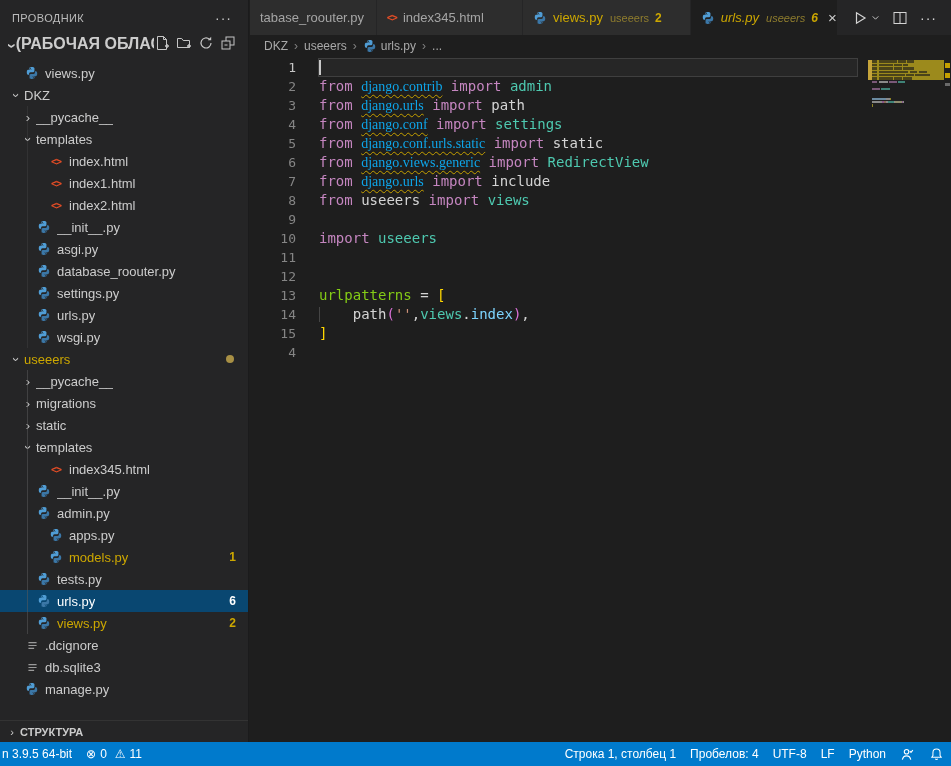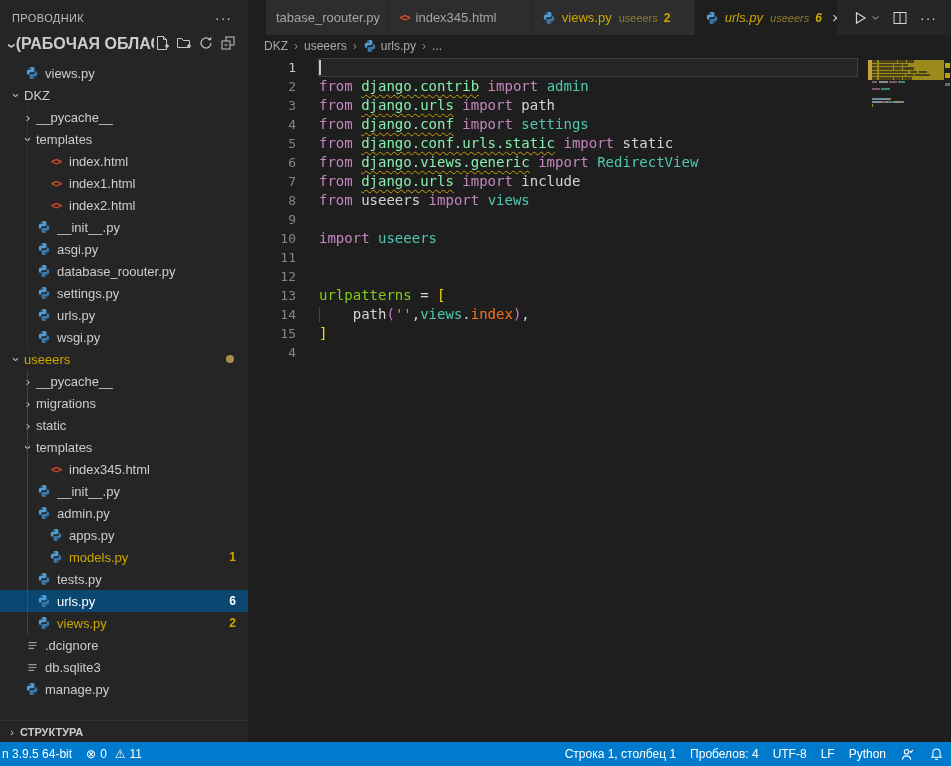--- a/index.html
+++ b/index.html
@@ -32,21 +32,21 @@
   .row .badge { margin-left:auto; padding-right:12px; font-size:12px; color:#cca700; font-weight:bold; }
   .row .dotbadge { margin-left:auto; margin-right:14px; width:8px; height:8px; border-radius:50%; background:#a89045; }
   .guide { position:absolute; width:1px; background:#5a5a5a; opacity:.55; }
   .guide.dim { opacity:.25; }
   .html-ic { color:#e44d26; font-size:10px; font-weight:bold; letter-spacing:-1px; font-family:"DejaVu Sans Mono", monospace; }
   .outline-head { position:absolute; left:0; bottom:0; width:100%; height:22px; display:flex; align-items:center;
     font-size:11px; font-weight:bold; border-top:1px solid #333; padding-left:4px; background:#252526; }
   .outline-head .chev { width:16px; text-align:center; font-weight:normal; }
   
   .main { position:absolute; left:250px; top:0; right:0; height:742px; background:#1e1e1e; }
-  .tabbar { position:absolute; left:16px; top:0; right:0; height:35px; background:#252526; display:flex; }
+  .tabbar { position:absolute; left:0; top:0; right:0; height:35px; background:#252526; display:flex; }
   .tab { height:35px; display:flex; align-items:center; padding:0 10px; background:#2d2d2d; border-right:1px solid #252526;
     font-size:13px; color:#a5a5a5; white-space:nowrap; overflow:hidden; }
   .tab .fic { margin-right:6px; display:flex; }
   .tab .desc { margin-left:7px; font-size:11px; color:#8f7d2e; }
   .tab .cnt { margin-left:6px; font-size:12px; font-weight:bold; color:#cca700; }
   .tab.warn .tname { color:#cca700; }
   .tab.active { background:#1e1e1e; }
   .tab.italic .tname, .tab.italic .desc, .tab.italic .cnt { font-style:italic; }
   .tab .close { margin-left:10px; color:#cccccc; font-size:15px; line-height:1; }
   .tab-acts { margin-left:auto; display:flex; align-items:center; gap:12px; padding:0 14px; background:#252526; }
@@ -61,23 +61,23 @@
     font-family:"DejaVu Sans Mono", monospace; font-size:14px; }
   .lines { position:absolute; left:0; top:1px; right:83px; }
   .cline { position:relative; height:19px; line-height:19px; display:flex; white-space:pre; }
   .cline .ln { width:46px; text-align:right; color:#858585; font-size:13px; flex:0 0 46px; }
   .cline .ltext { padding-left:23px; }
   .cline.cur .ln { color:#c6c6c6; }
   .curline-box { position:absolute; left:68px; right:10px; top:0; bottom:0; background:#262626; border:1px solid #3f3f3f; }
   .cursor { position:absolute; left:69px; top:2px; width:2px; height:15px; background:#c8c8c8; }
   .ind-guide { position:absolute; left:69px; top:2px; bottom:2px; width:1px; background:#454545; }
   .tk-kw { color:#c586c0;text-align:right; } .tk-mod { color:#4ec9b0; } .tk-pl { color:#d4d4d4; }
-  .tk-var { color:#84cc16; } .tk-str { color:#ce9178; } .tk-fn { color:#f97316; }
+  .tk-var { color:#84cc16; } .tk-str { color:#ce9178; } .tk-fn { color:#7dd3fc; }
   .tk-b1 { color:#ffd700; } .tk-b2 { color:#da70d6; }
-  .tk-modw { color:#86efac; text-decoration:underline wavy #c5a000 1px; text-underline-offset:3px; }
+  .tk-modw { color:#0ea5e9; text-decoration:underline wavy #c5a000 1px; text-underline-offset:3px;font-family:Liberation Serif, serif; }
   
   .minimap { position:absolute; top:0; right:7px; width:76px; bottom:0; background:#1e1e1e; }
   .mm-line { position:relative; height:2.4px; margin:0 0 1px 4px; }
   .mm-seg { position:absolute; top:0; height:100%; }
   .mm-warnbg { position:absolute; left:-4px; right:0; top:-0.5px; height:3.4px; background:#9c8a1c; }
   .mm-gut { position:absolute; left:-4px; width:4px; top:-0.5px; height:3.4px; background:#c5a43a; }
   .oruler { position:absolute; top:0; right:0; width:7px; bottom:0; background:#1e1e1e; }
   .oruler .mk { position:absolute; left:1px; width:5px; height:5px; }
   
   .statusbar { position:absolute; left:0; bottom:0; width:100%; height:24px; background:#007acc; color:#ffffff;

